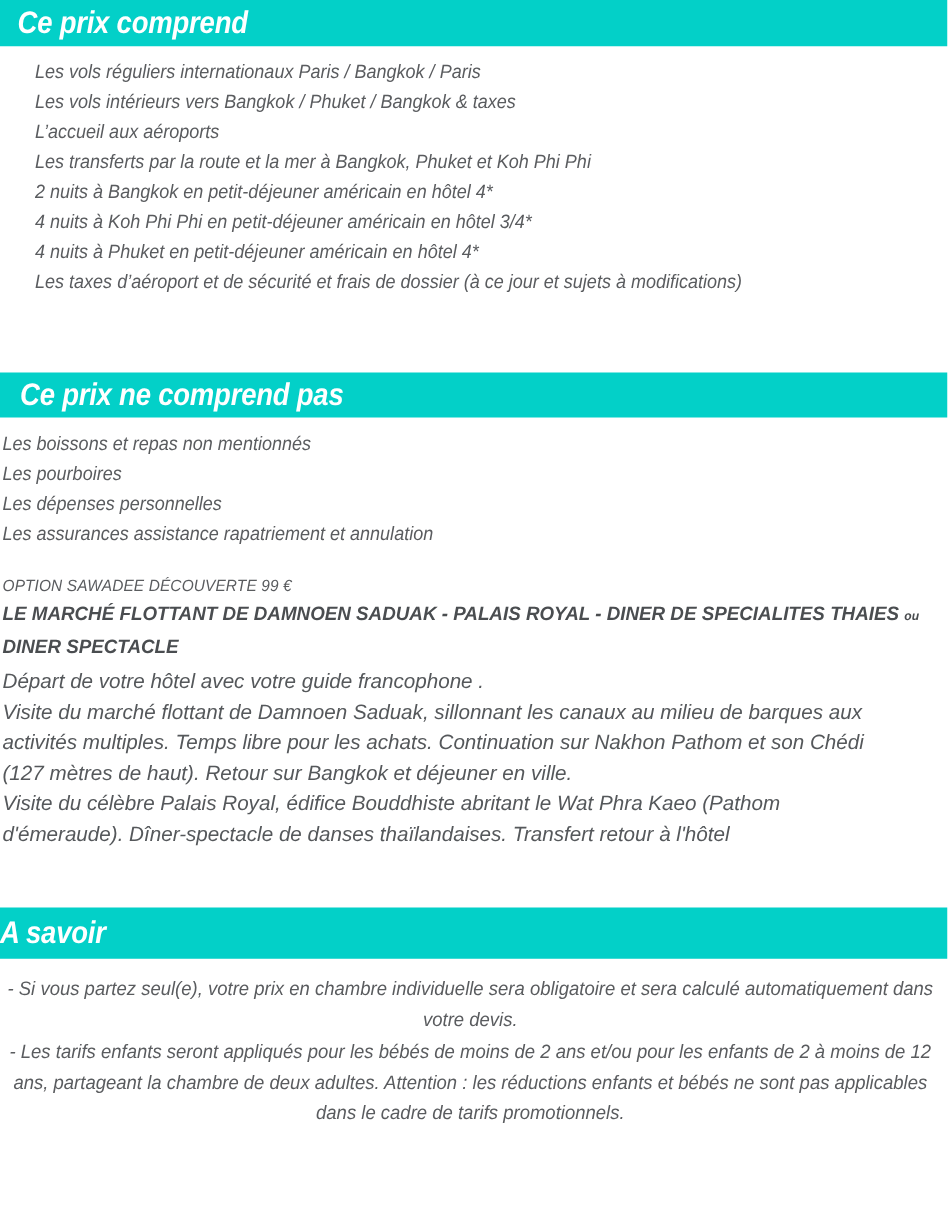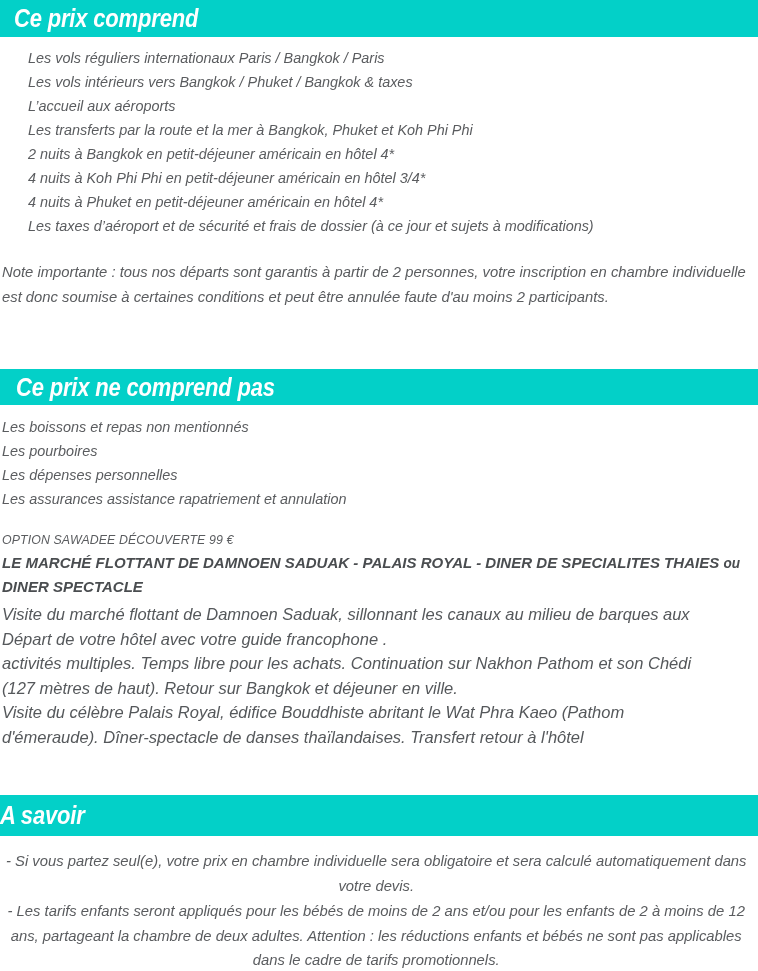--- a/index.html
+++ b/index.html
@@ -96,21 +96,21 @@
     font-weight: 700;
     font-size: 15.5px;
     line-height: 24px;
     color: #4a4d50;
     transform: scaleX(0.97);
     transform-origin: left top;
     width: 103%;
   }
   .opt-bold .lc {
     font-weight: 700;
-    font-size: 14px;
+    font-size: 10px;
     text-transform: none;
   }
 
   
   .para-wide {
     font-style: italic;
     font-weight: 400;
     font-size: 16.5px;
     line-height: 24.5px;
     color: #55585b;
@@ -130,44 +130,41 @@
     <div class="line-cond">Les vols réguliers internationaux Paris / Bangkok / Paris</div>
     <div class="line-cond">Les vols intérieurs vers Bangkok / Phuket / Bangkok &amp; taxes</div>
     <div class="line-cond">L’accueil aux aéroports</div>
     <div class="line-cond">Les transferts par la route et la mer à Bangkok, Phuket et Koh Phi Phi</div>
     <div class="line-cond">2 nuits à Bangkok en petit-déjeuner américain en hôtel 4*</div>
     <div class="line-cond">4 nuits à Koh Phi Phi en petit-déjeuner américain en hôtel 3/4*</div>
     <div class="line-cond">4 nuits à Phuket en petit-déjeuner américain en hôtel 4*</div>
     <div class="line-cond">Les taxes d’aéroport et de sécurité et frais de dossier (à ce jour et sujets à modifications)</div>
   </div>
 
-  <div class="block" style="padding-top:22px;">
-    <div class="para-cond">Note importante : tous nos départs sont garantis à partir de 2 personnes, votre inscription  en chambre individuelle est donc soumise à certaines conditions et peut être annulée faute d'au moins 2 participants.</div>
-  </div>
 
   <div class="section-bar" id="bar-comprend-pas" style="margin-top: 60px; background: rgb(3, 208, 200);">
     <span class="bar-title">Ce prix ne comprend pas</span>
   </div>
 
   <div class="block" style="padding-top:10px;">
     <div class="line-cond">Les boissons et repas non mentionnés</div>
     <div class="line-cond">Les pourboires</div>
     <div class="line-cond">Les dépenses personnelles</div>
     <div class="line-cond">Les assurances assistance rapatriement et annulation</div>
   </div>
 
   <div class="block" style="padding-top:18px;">
     <div class="opt-small">OPTION SAWADEE DÉCOUVERTE 99 €</div>
     <div class="opt-bold"><span>LE MARCHÉ FLOTTANT DE DAMNOEN SADUAK - PALAIS ROYAL - DINER  DE SPECIALITES THAIES </span><span class="lc">ou</span><span> DINER SPECTACLE</span></div>
   </div>
 
   <div class="block" style="padding-top:3px;">
     <div class="para-wide">
+      <span class="ln">Départ de votre hôtel avec votre guide francophone .</span>
       <span class="ln">Visite du marché flottant de Damnoen Saduak, sillonnant les canaux au milieu de barques aux</span>
-      <span class="ln">Départ de votre hôtel avec votre guide francophone .</span>
       <span class="ln">activités multiples. Temps libre pour les achats. Continuation sur Nakhon Pathom et son Chédi</span>
       <span class="ln">(127 mètres de haut). Retour sur Bangkok et déjeuner en ville.</span>
       <span class="ln">Visite du célèbre Palais Royal, édifice Bouddhiste abritant le Wat Phra Kaeo (Pathom</span>
       <span class="ln">d'émeraude). Dîner-spectacle de danses thaïlandaises. Transfert retour à l'hôtel</span>
     </div>
   </div>
 
   <div class="section-bar" id="bar-savoir" style="margin-top: 46px; background: rgb(3, 208, 200);">
     <span class="bar-title">A savoir</span>
   </div>

